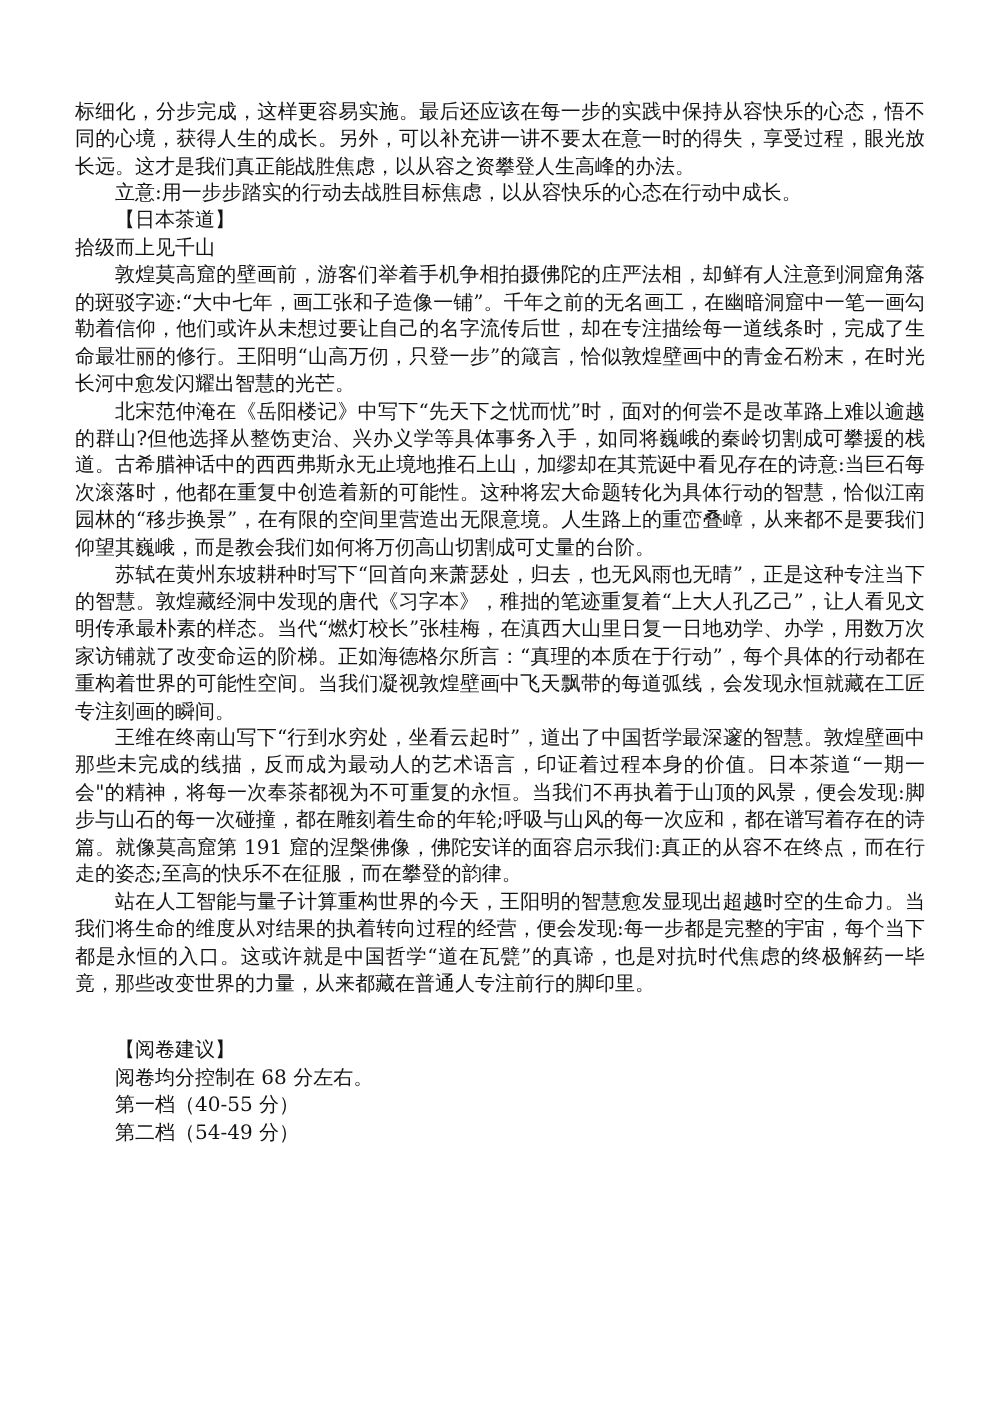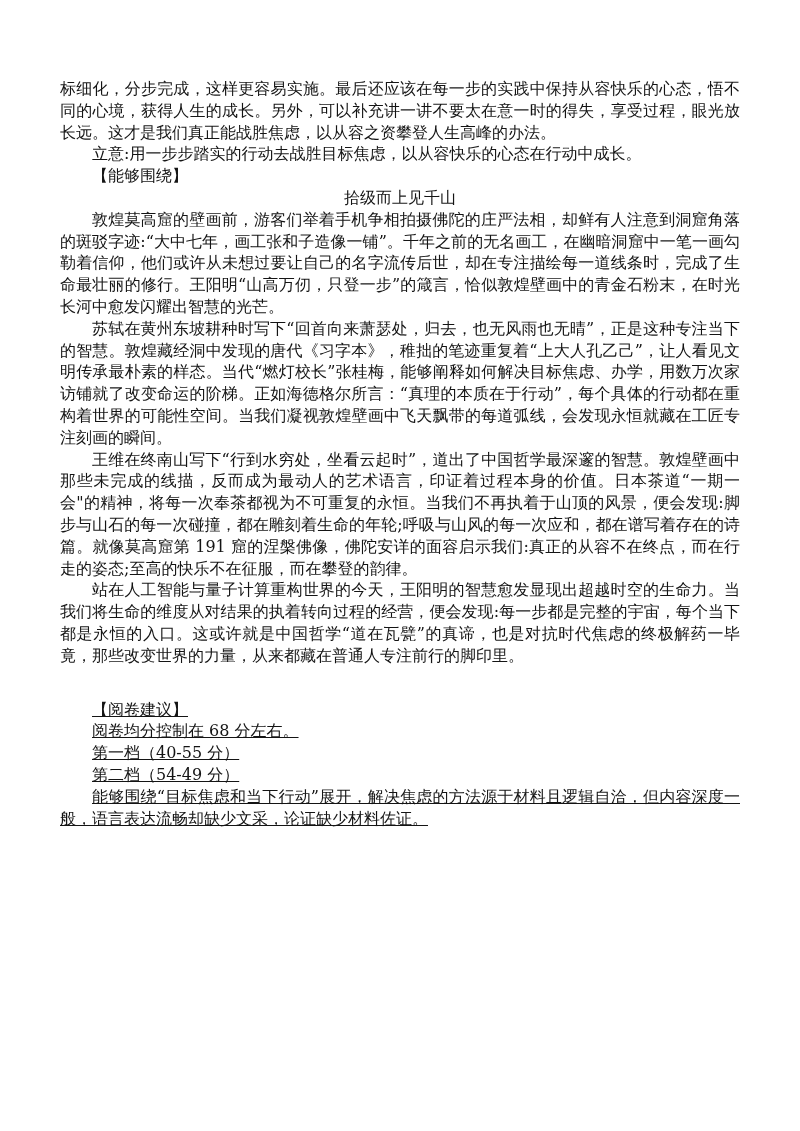--- a/index.html
+++ b/index.html
@@ -24,56 +24,56 @@
   }
   .page p, .page h2, .page h3 {
     margin: 0;
     padding: 0;
     font-size: 16px;
     font-weight: normal;
   }
   .indent { text-indent: 2em; }
   .heading { font-weight: bold; }
   .essay-title {
-    text-align: center;
+    text-align: left;
     font-weight: bold;
   }
   .essay-body {
     
     font-family: "DejaVu Serif", "Liberation Serif", serif;
   }
-  .grading-section { margin-top: 32px; text-decoration: underline; }
+  .grading-section { margin-top: 32px; }
 </style>
 </head>
 <body>
 
 <div class="page">
 
   <section>
     <p>标细化，分步完成，这样更容易实施。最后还应该在每一步的实践中保持从容快乐的心态，悟不同的心境，获得人生的成长。另外，可以补充讲一讲不要太在意一时的得失，享受过程，眼光放长远。这才是我们真正能战胜焦虑，以从容之资攀登人生高峰的办法。</p>
     <p class="indent">立意:用一步步踏实的行动去战胜目标焦虑，以从容快乐的心态在行动中成长。</p>
   </section>
 
   <section>
-    <h3 class="heading indent">【能够围绕】</h3>
+    <h3 class="heading indent">【日本茶道】</h3>
     <h2 class="essay-title essay-body">拾级而上见千山</h2>
     <p class="indent essay-body">敦煌莫高窟的壁画前，游客们举着手机争相拍摄佛陀的庄严法相，却鲜有人注意到洞窟角落的斑驳字迹:“大中七年，画工张和子造像一铺”。千年之前的无名画工，在幽暗洞窟中一笔一画勾勒着信仰，他们或许从未想过要让自己的名字流传后世，却在专注描绘每一道线条时，完成了生命最壮丽的修行。王阳明“山高万仞，只登一步”的箴言，恰似敦煌壁画中的青金石粉末，在时光长河中愈发闪耀出智慧的光芒。</p>
-    <p class="indent essay-body">苏轼在黄州东坡耕种时写下“回首向来萧瑟处，归去，也无风雨也无晴”，正是这种专注当下的智慧。敦煌藏经洞中发现的唐代《习字本》，稚拙的笔迹重复着“上大人孔乙己”，让人看见文明传承最朴素的样态。当代“燃灯校长”张桂梅，能够阐释如何解决目标焦虑、办学，用数万次家访铺就了改变命运的阶梯。正如海德格尔所言：“真理的本质在于行动”，每个具体的行动都在重构着世界的可能性空间。当我们凝视敦煌壁画中飞天飘带的每道弧线，会发现永恒就藏在工匠专注刻画的瞬间。</p>
+    <p class="indent essay-body">北宋范仲淹在《岳阳楼记》中写下“先天下之忧而忧”时，面对的何尝不是改革路上难以逾越的群山?但他选择从整饬吏治、兴办义学等具体事务入手，如同将巍峨的秦岭切割成可攀援的栈道。古希腊神话中的西西弗斯永无止境地推石上山，加缪却在其荒诞中看见存在的诗意:当巨石每次滚落时，他都在重复中创造着新的可能性。这种将宏大命题转化为具体行动的智慧，恰似江南园林的“移步换景”，在有限的空间里营造出无限意境。人生路上的重峦叠嶂，从来都不是要我们仰望其巍峨，而是教会我们如何将万仞高山切割成可丈量的台阶。</p>
+    <p class="indent essay-body">苏轼在黄州东坡耕种时写下“回首向来萧瑟处，归去，也无风雨也无晴”，正是这种专注当下的智慧。敦煌藏经洞中发现的唐代《习字本》，稚拙的笔迹重复着“上大人孔乙己”，让人看见文明传承最朴素的样态。当代“燃灯校长”张桂梅，在滇西大山里日复一日地劝学、办学，用数万次家访铺就了改变命运的阶梯。正如海德格尔所言：“真理的本质在于行动”，每个具体的行动都在重构着世界的可能性空间。当我们凝视敦煌壁画中飞天飘带的每道弧线，会发现永恒就藏在工匠专注刻画的瞬间。</p>
     <p class="indent essay-body">王维在终南山写下“行到水穷处，坐看云起时”，道出了中国哲学最深邃的智慧。敦煌壁画中那些未完成的线描，反而成为最动人的艺术语言，印证着过程本身的价值。日本茶道“一期一会"的精神，将每一次奉茶都视为不可重复的永恒。当我们不再执着于山顶的风景，便会发现:脚步与山石的每一次碰撞，都在雕刻着生命的年轮;呼吸与山风的每一次应和，都在谱写着存在的诗篇。就像莫高窟第 191 窟的涅槃佛像，佛陀安详的面容启示我们:真正的从容不在终点，而在行走的姿态;至高的快乐不在征服，而在攀登的韵律。</p>
     <p class="indent essay-body">站在人工智能与量子计算重构世界的今天，王阳明的智慧愈发显现出超越时空的生命力。当我们将生命的维度从对结果的执着转向过程的经营，便会发现:每一步都是完整的宇宙，每个当下都是永恒的入口。这或许就是中国哲学“道在瓦甓”的真谛，也是对抗时代焦虑的终极解药一毕竟，那些改变世界的力量，从来都藏在普通人专注前行的脚印里。</p>
   </section>
 
   <section class="grading-section">
     <h3 class="heading indent">【阅卷建议】</h3>
     <p class="indent">阅卷均分控制在 68 分左右。</p>
 
     <div>
       <p class="indent">第一档（40-55 分）</p>
     </div>
 
     <div>
       <p class="indent">第二档（54-49 分）</p>
-      <p class="indent">能够围绕“目标焦虑和当下行动”展开，解决焦虑的方法源于材料且逻辑自洽，但内容深度一般，语言表达流畅却缺少文采，论证缺少材料佐证。</p>
     </div>
 
   </section>
 
 </div>
 
 </body></html>

